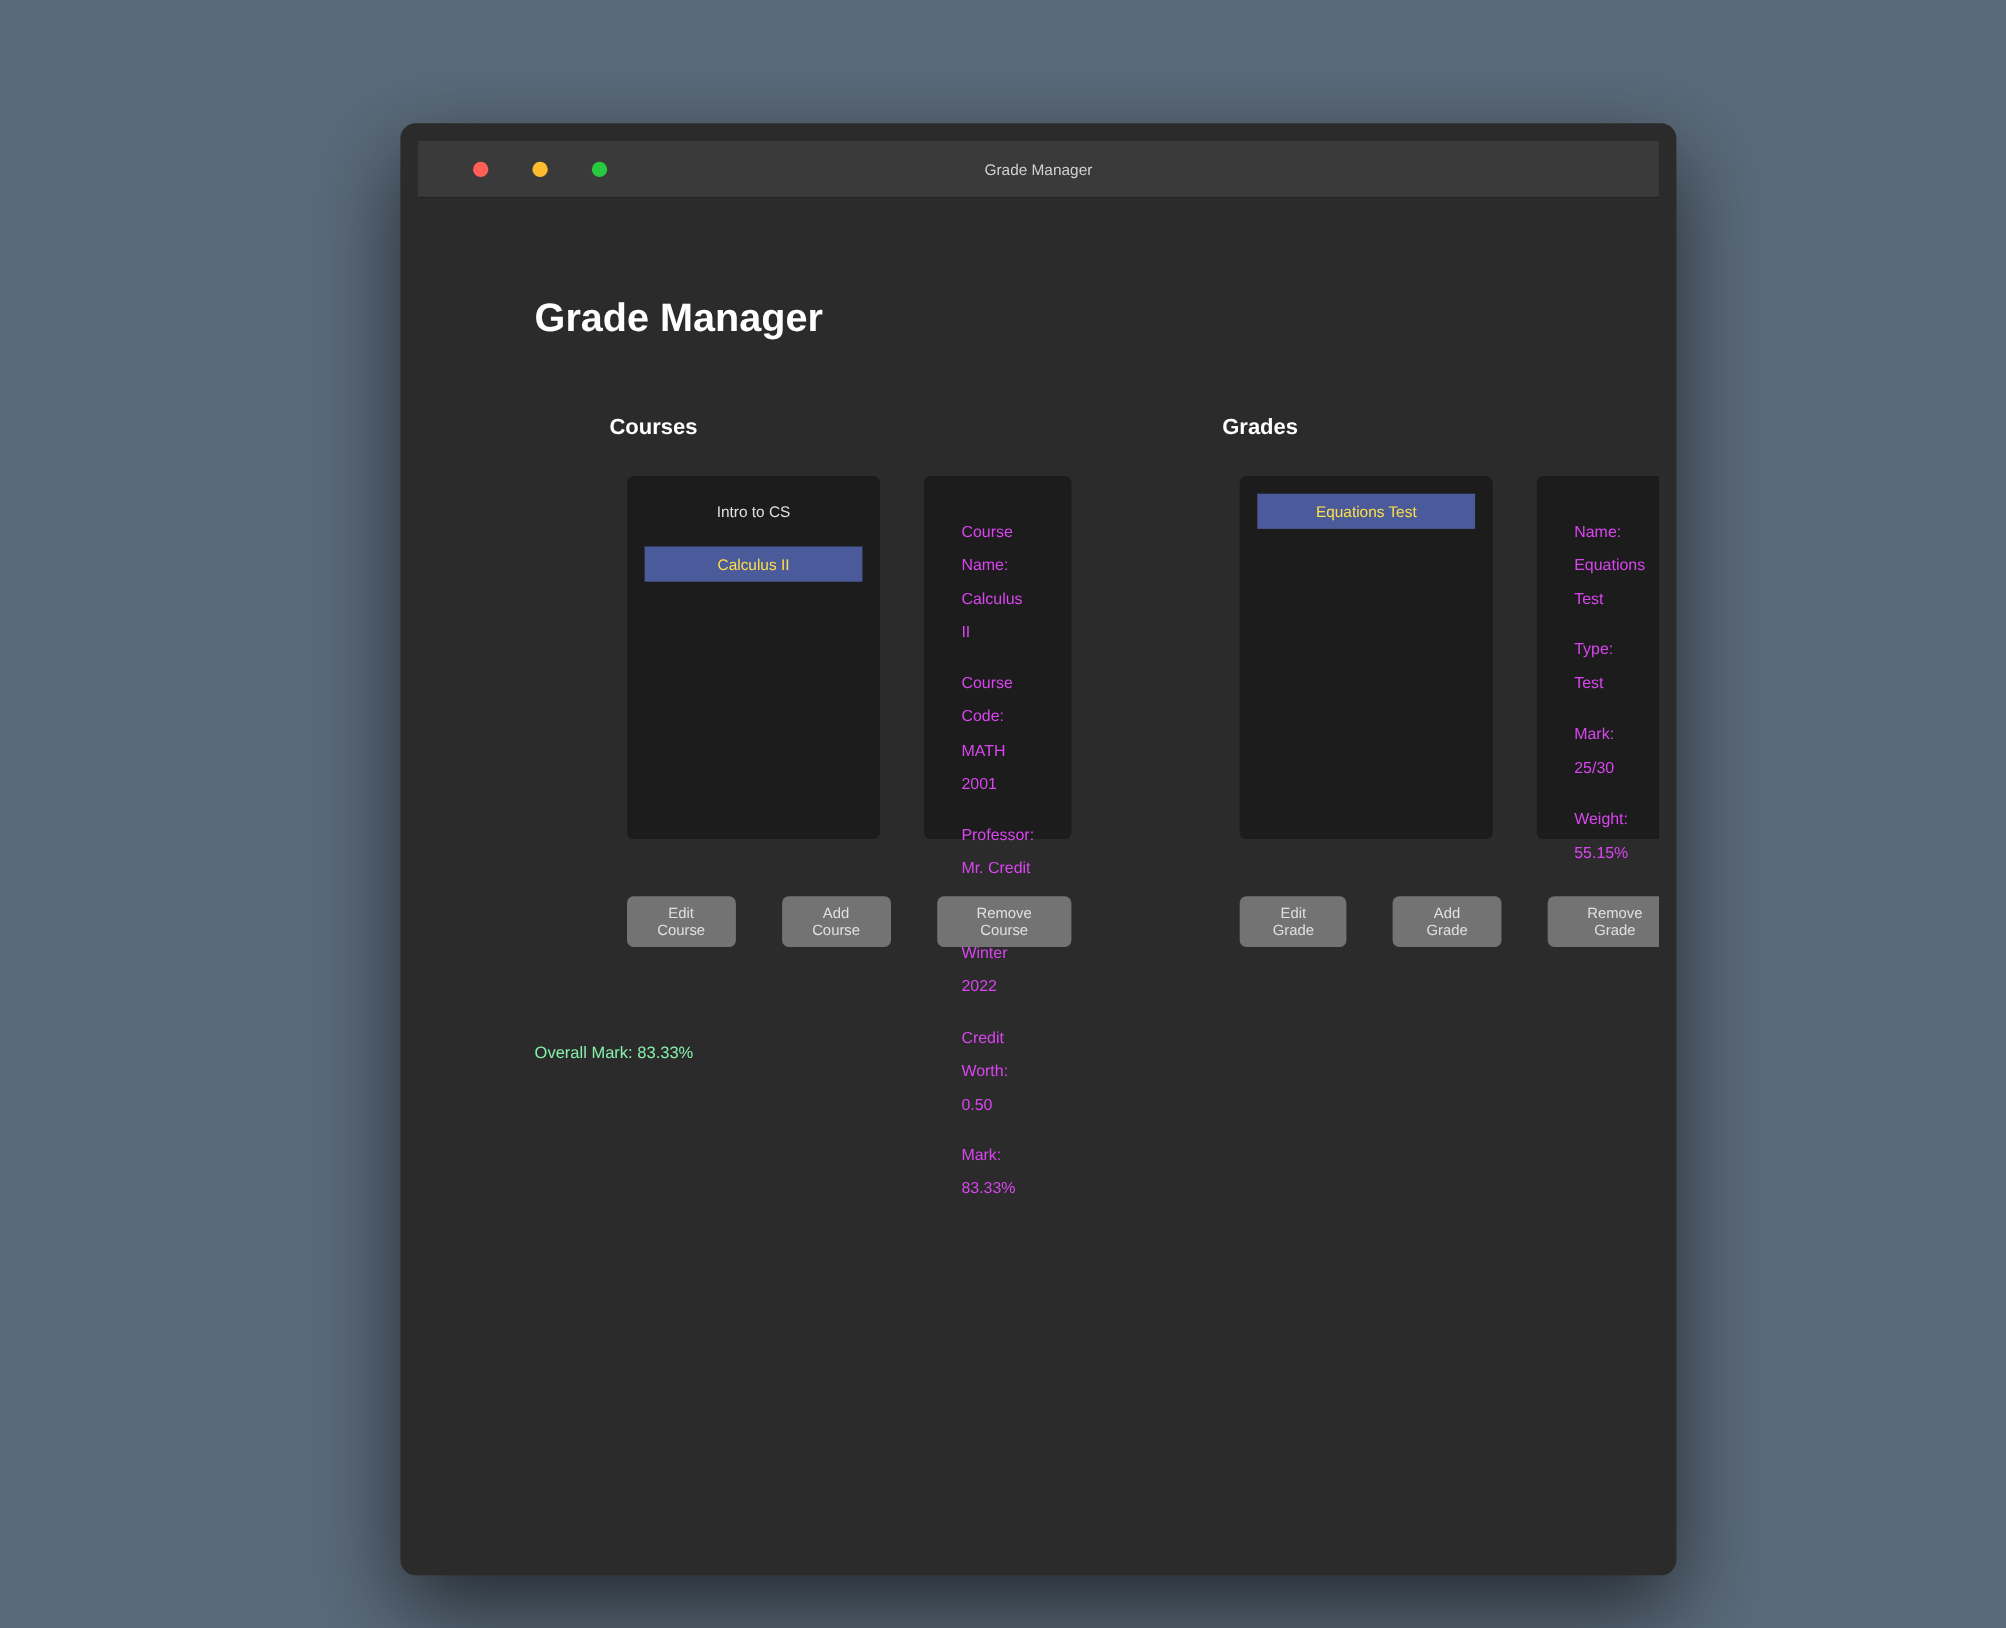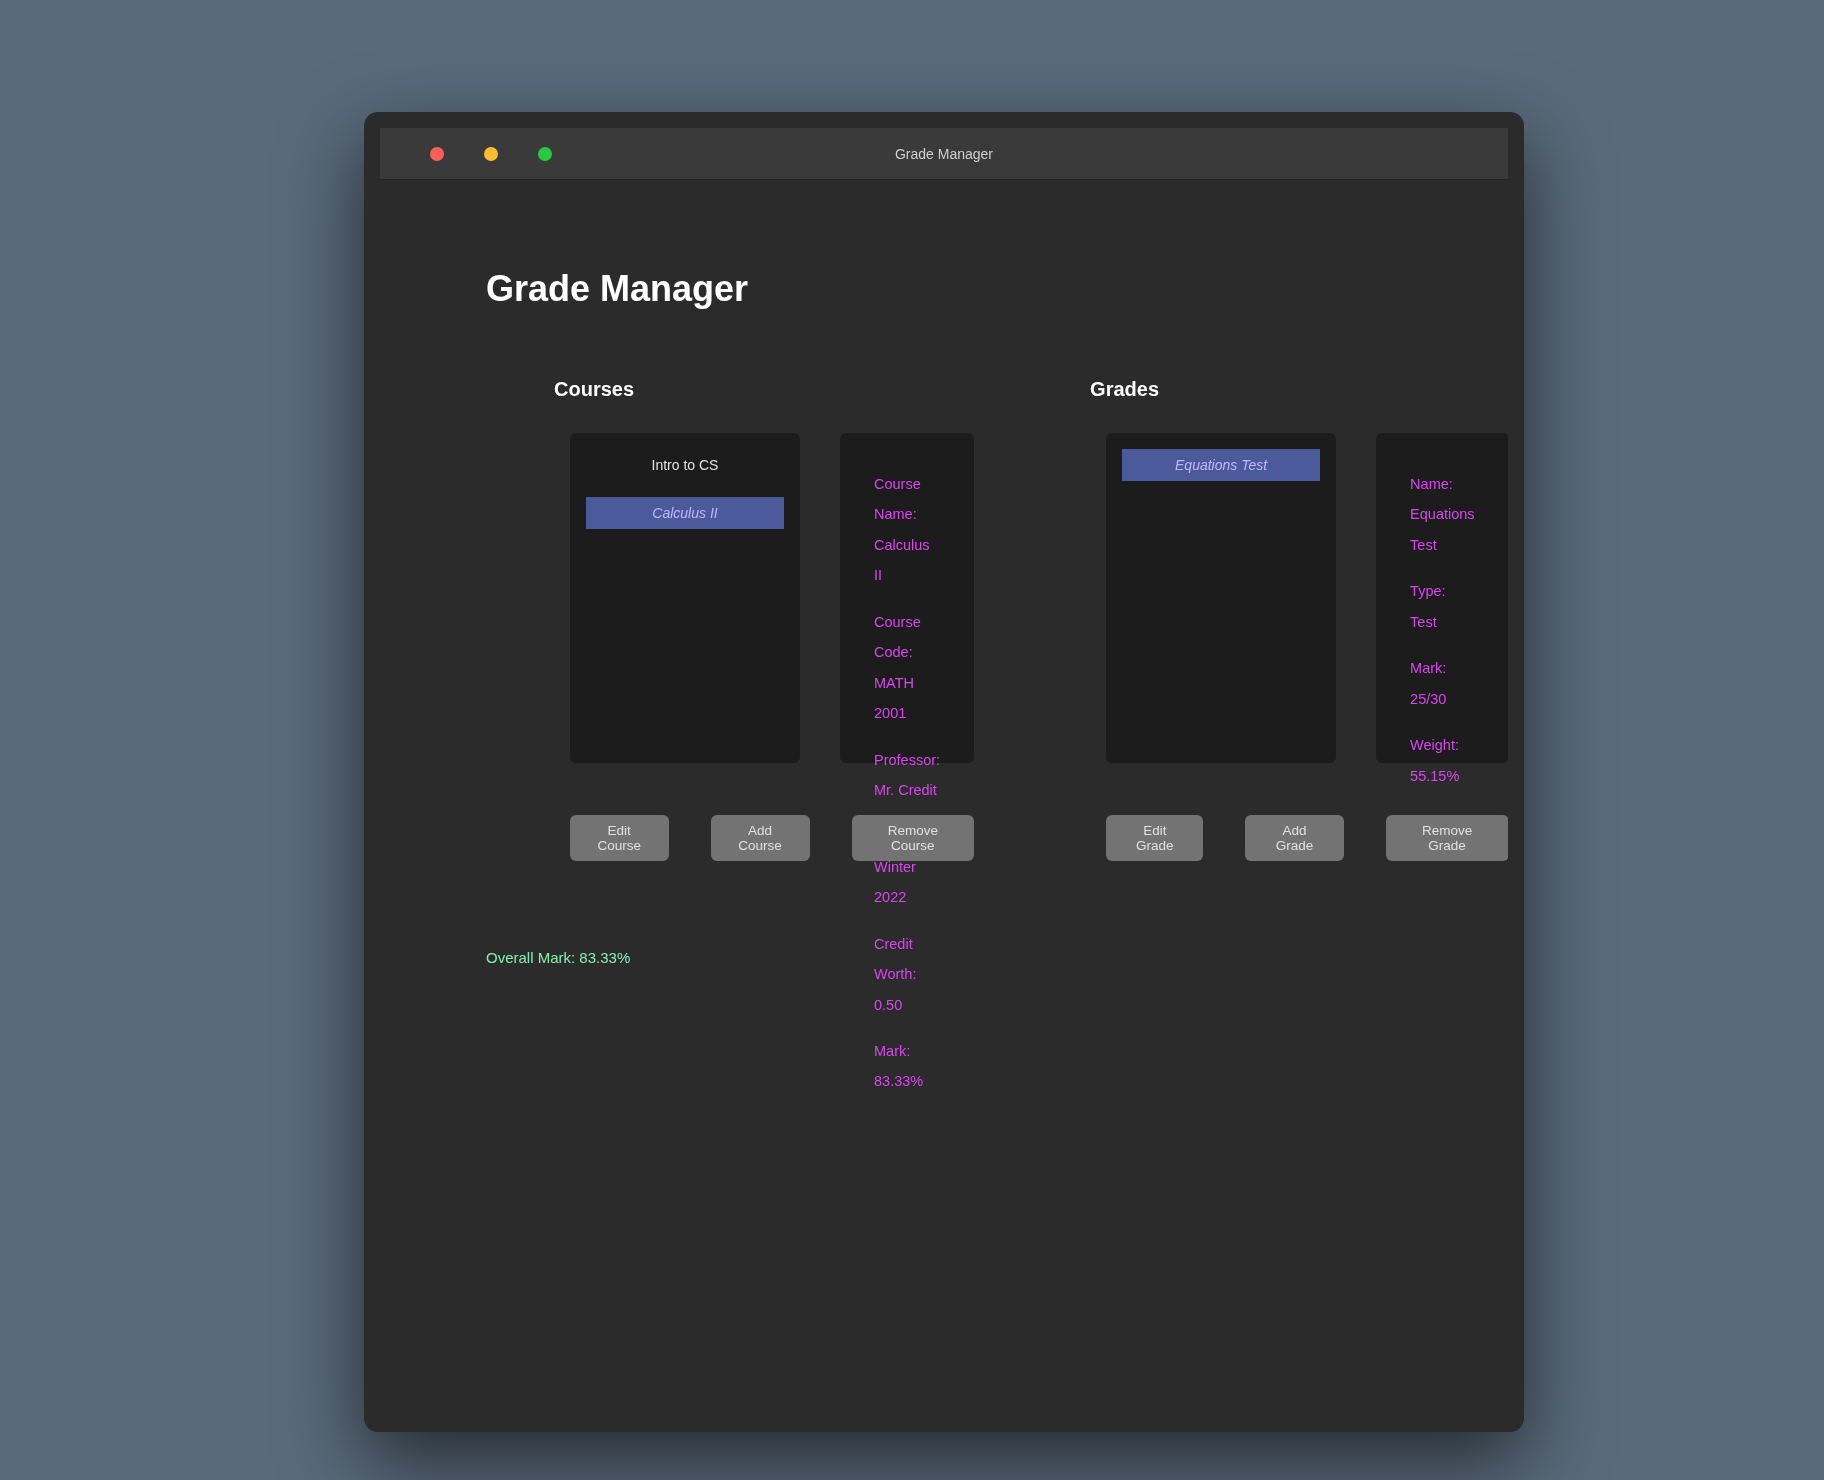--- a/index.html
+++ b/index.html
@@ -74,21 +74,21 @@
 
     .app-title {
       color: #ffffff;
       font-size: 36px;
       font-weight: 700;
       margin-bottom: 36px;
     }
 
     .main-layout {
       display: flex;
-      gap: 36px;
+      gap: 57px;
       padding-left: 36px;
     }
 
     .section {
       flex: 1;
     }
 
     .section-title {
       color: #ffffff;
       font-size: 20px;
@@ -113,22 +113,21 @@
     .list-item {
       padding: 8px 14px;
       color: #e0e0e0;
       font-size: 14px;
       cursor: pointer;
       text-align: center;
     }
 
     .list-item.selected {
       background: #4a5a9a;
-      color: #c4b5fd;
-      font-style: italic;
+      color: #fde047;
     }
 
     .detail-panel {
       flex: 1;
       height: 330px;
       background: #1c1c1c;
       border-radius: 6px;
       padding: 20px 18px;
       color: #d946ef;
       font-size: 14.5px;

